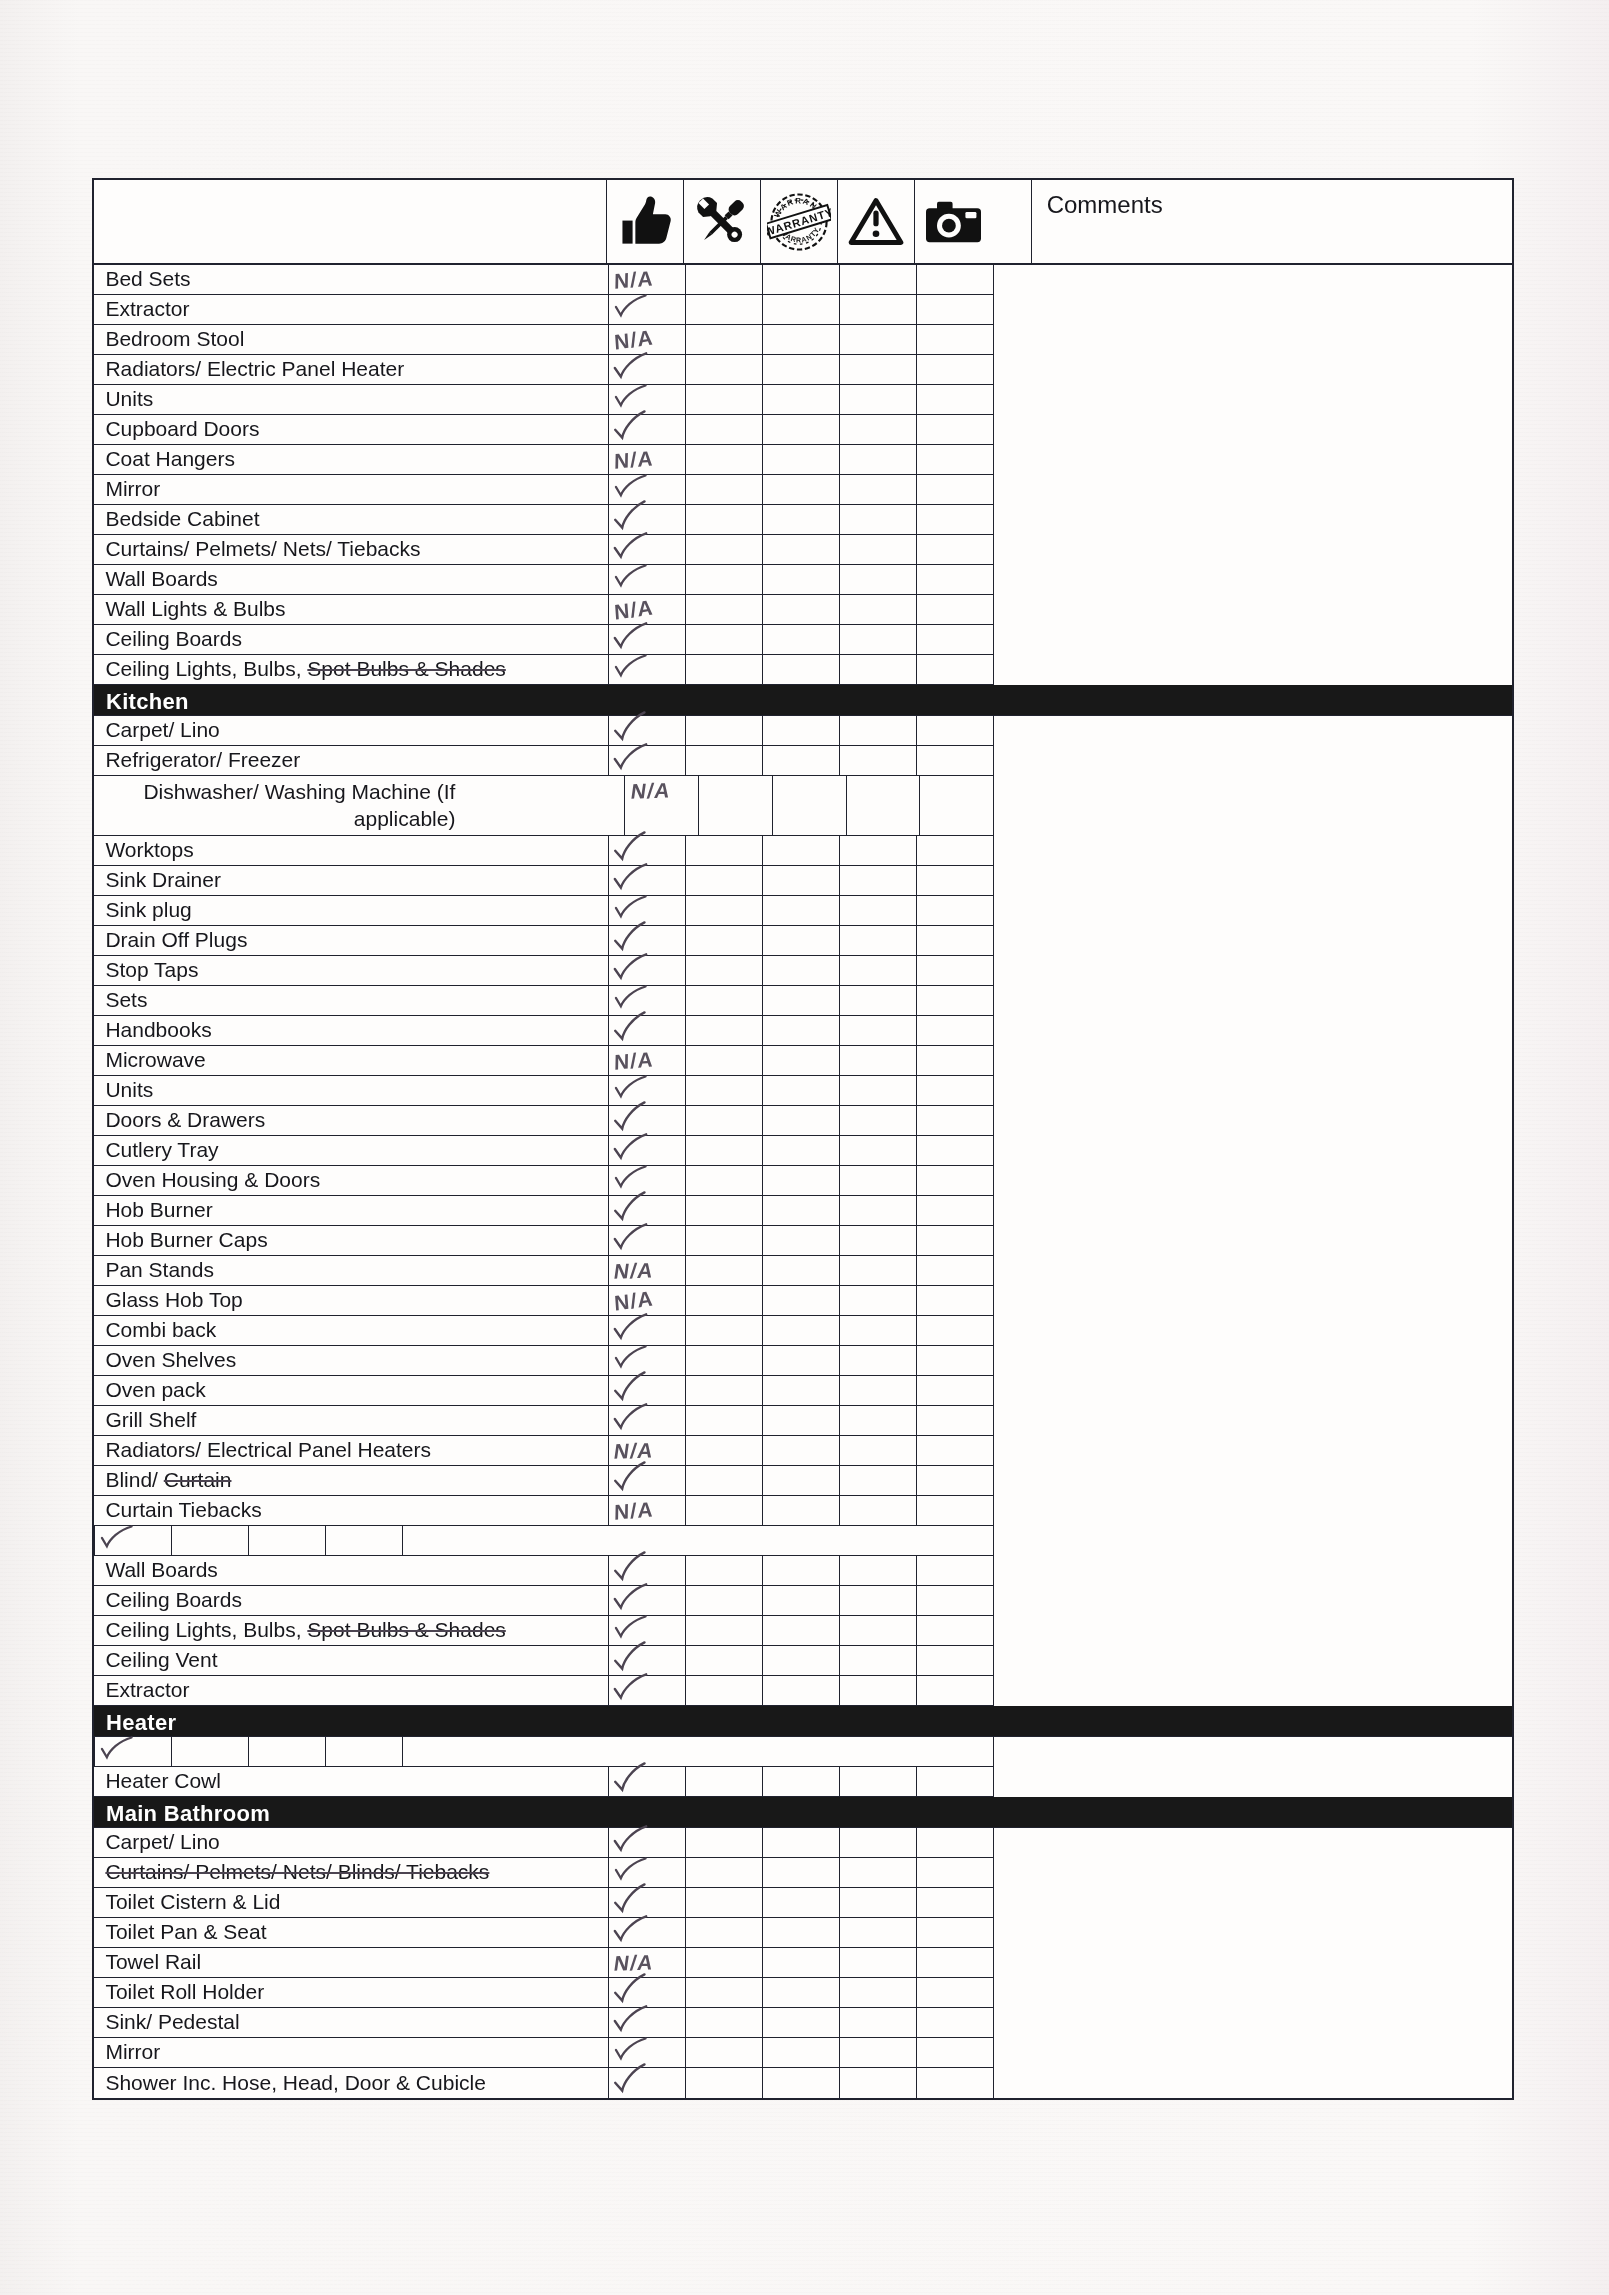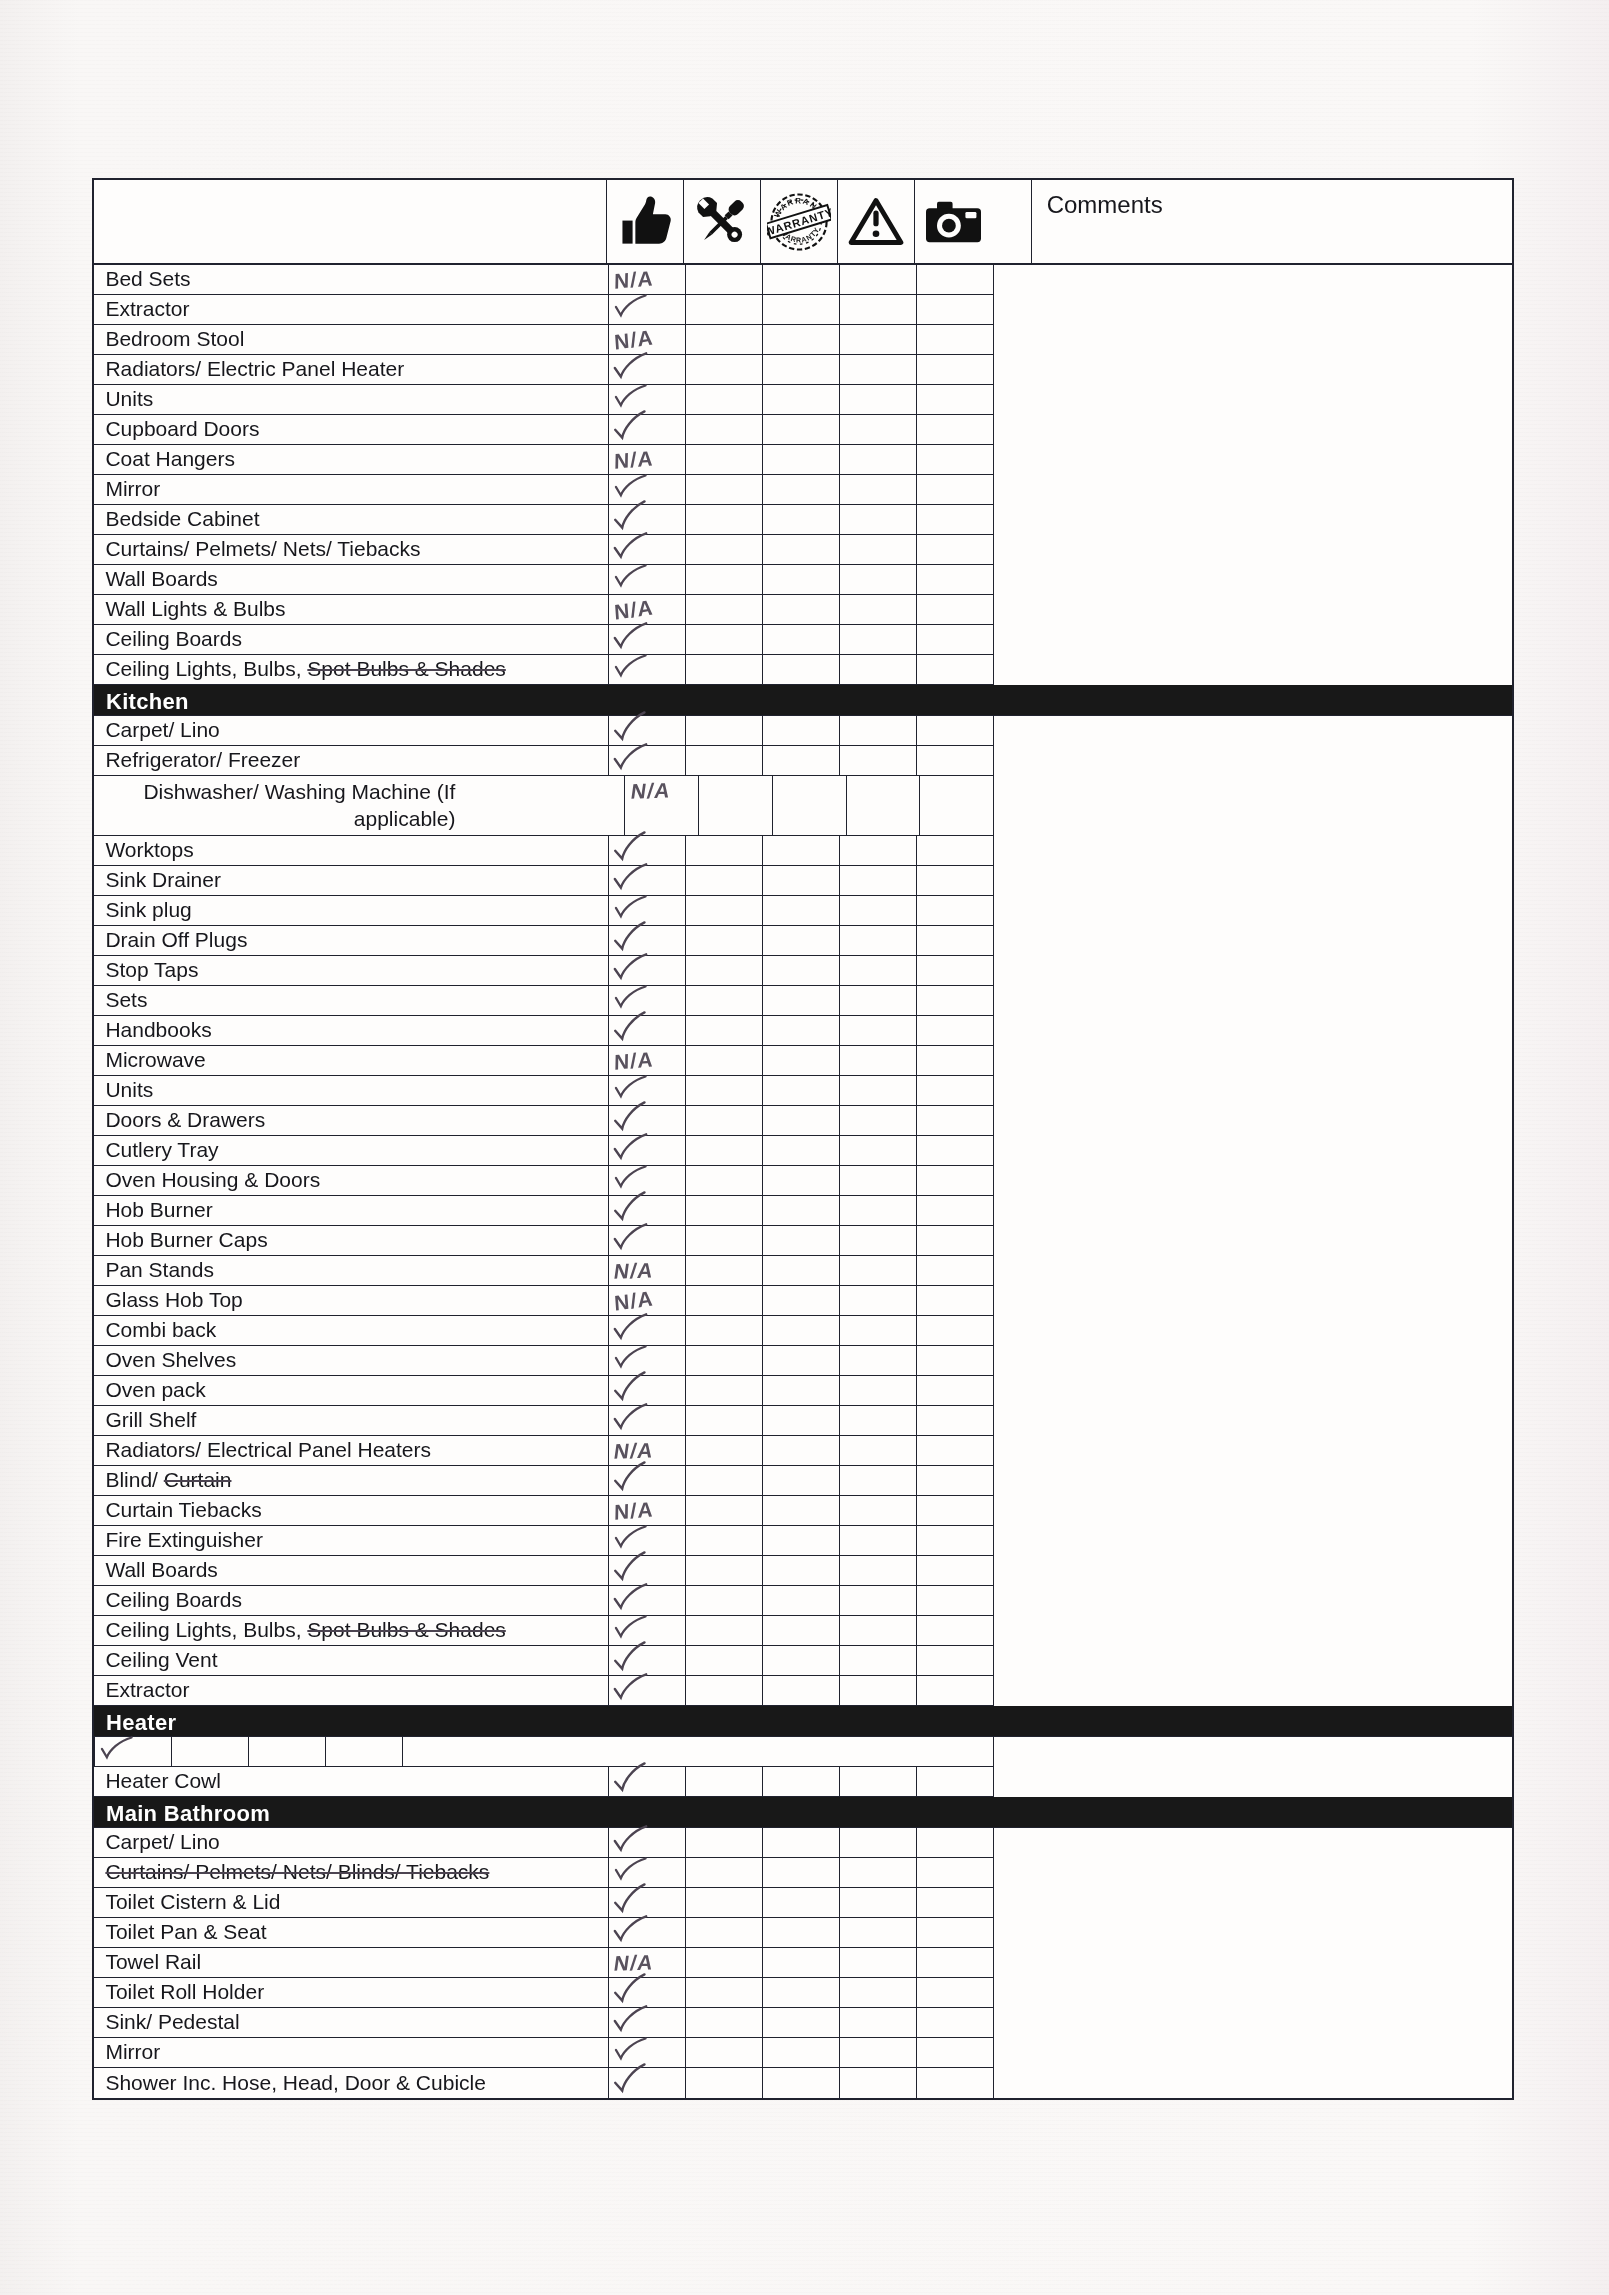--- a/index.html
+++ b/index.html
@@ -763,23 +763,20 @@
     <div class="check-cell">
       <span class="mark"><span class="na">N/A</span></span>
     </div>
     <div class="check-cell"></div>
     <div class="check-cell"></div>
     <div class="check-cell"></div>
     <div class="check-cell"></div>
   </div>
 
   <div class="row v1">
-    <div class="cell label-cell">
-      <span class="label-text">Fire Extinguisher</span>
-    </div>
     <div class="check-cell">
       <span class="mark"><svg class="tick" width="39" height="32" viewBox="0 0 58 48">
                       <path d="M7 27 L16 40 C20 28 34 12 54 5" fill="none" stroke="currentColor" stroke-width="3.6" stroke-linecap="round"></path>
                     </svg></span>
     </div>
     <div class="check-cell"></div>
     <div class="check-cell"></div>
     <div class="check-cell"></div>
     <div class="check-cell"></div>
   </div>

